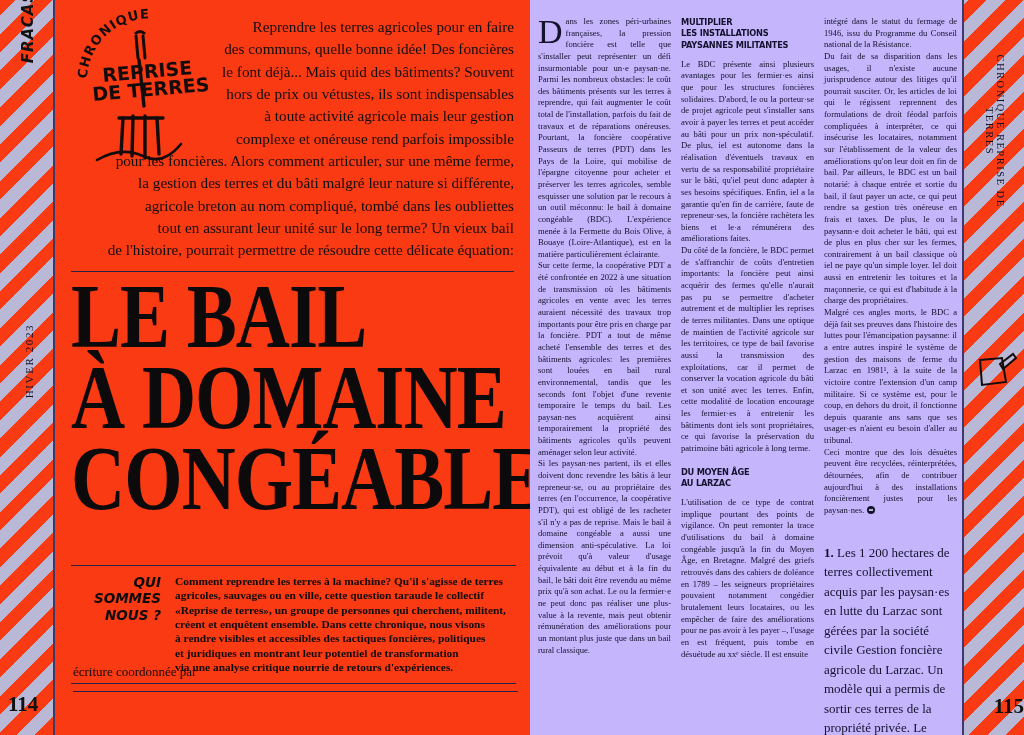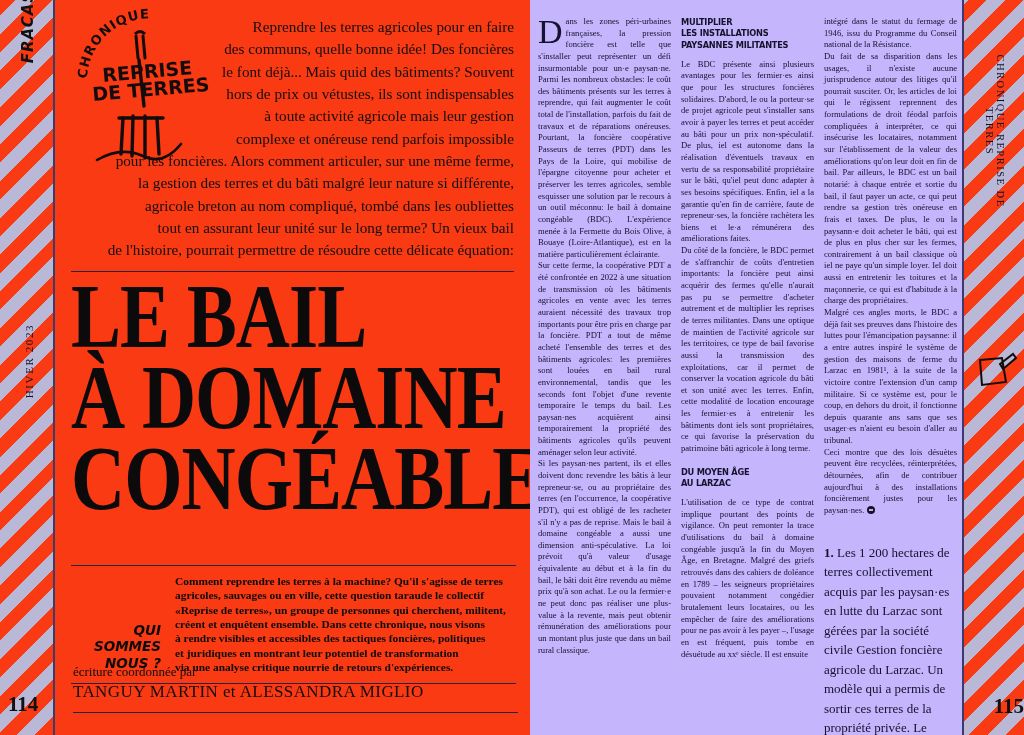--- a/index.html
+++ b/index.html
@@ -134,21 +134,20 @@
   .who-title {
     flex: 0 0 90px;
     font-family: "DejaVu Sans", sans-serif;
     font-weight: bold;
     font-style: italic;
     font-size: 13.5px;
     line-height: 1.22;
     color: #0d0a0c;
     text-align: right;
     letter-spacing: 0px;
-    margin-top: 48px;
   }
   .who-text {
     flex: 1 1 auto;
     font-family: "Liberation Serif", serif;
     font-weight: bold;
     font-size: 11.4px;
     line-height: 1.26;
     color: #0d0a0c;
   }
   .who-text .ln { display: block; white-space: nowrap; }
@@ -347,21 +346,20 @@
           <span class="ln">«Reprise de terres», un groupe de personnes qui cherchent, militent,</span>
           <span class="ln">créent et enquêtent ensemble. Dans cette chronique, nous visons</span>
           <span class="ln">à rendre visibles et accessibles des tactiques foncières, politiques</span>
           <span class="ln">et juridiques en montrant leur potentiel de transformation</span>
           <span class="ln">via une analyse critique nourrie de retours d'expériences.</span>
         </div>
       </div>
 
       <div class="credits">
         <div class="credits-small">écriture coordonnée par</div>
-        <div class="credits-names">TANGUY MARTIN et ALESSANDRA MIGLIO</div>
       </div>
 
     </div>
   </div>
 
   <div class="page-right">
 
     <div class="cols">
 
       <div class="col">

